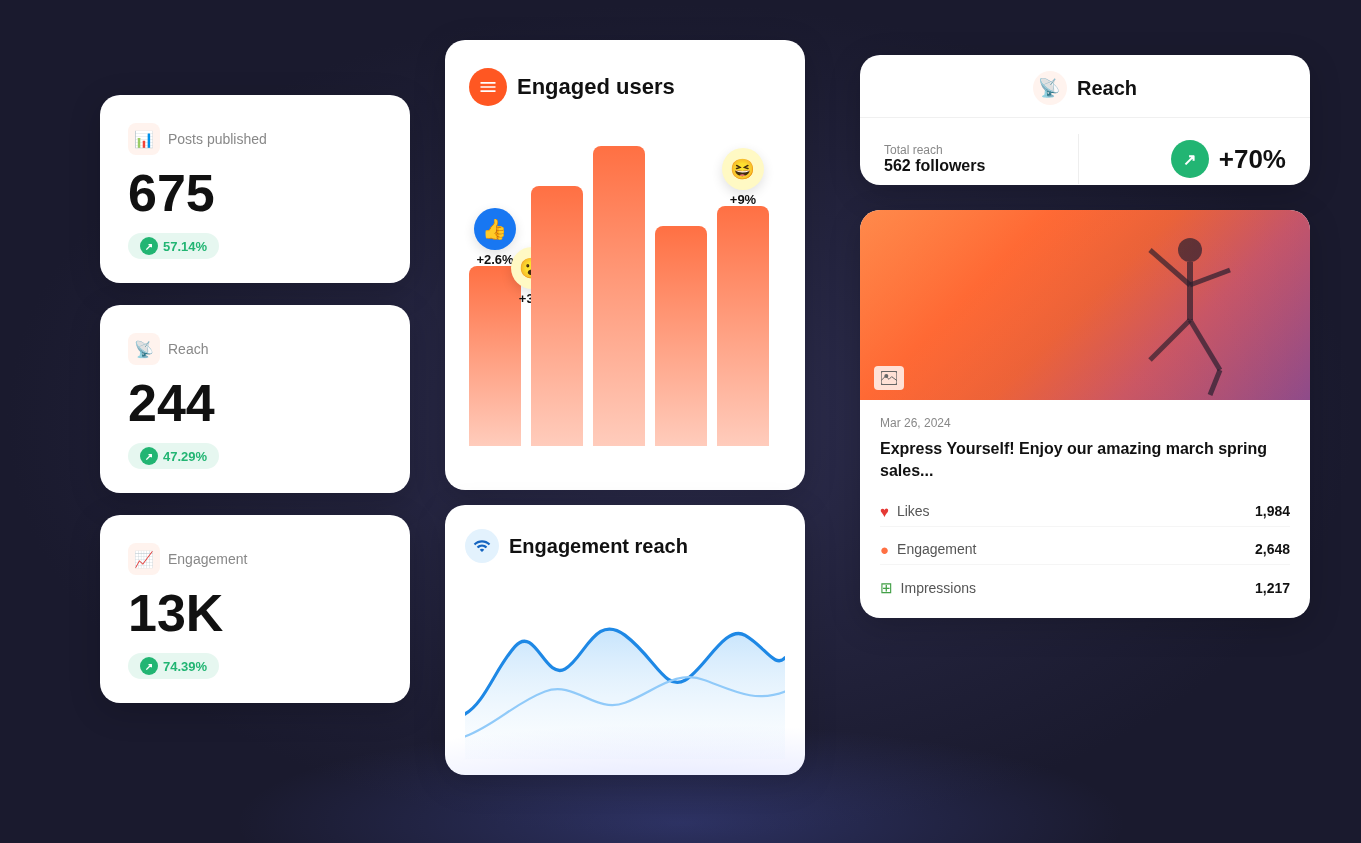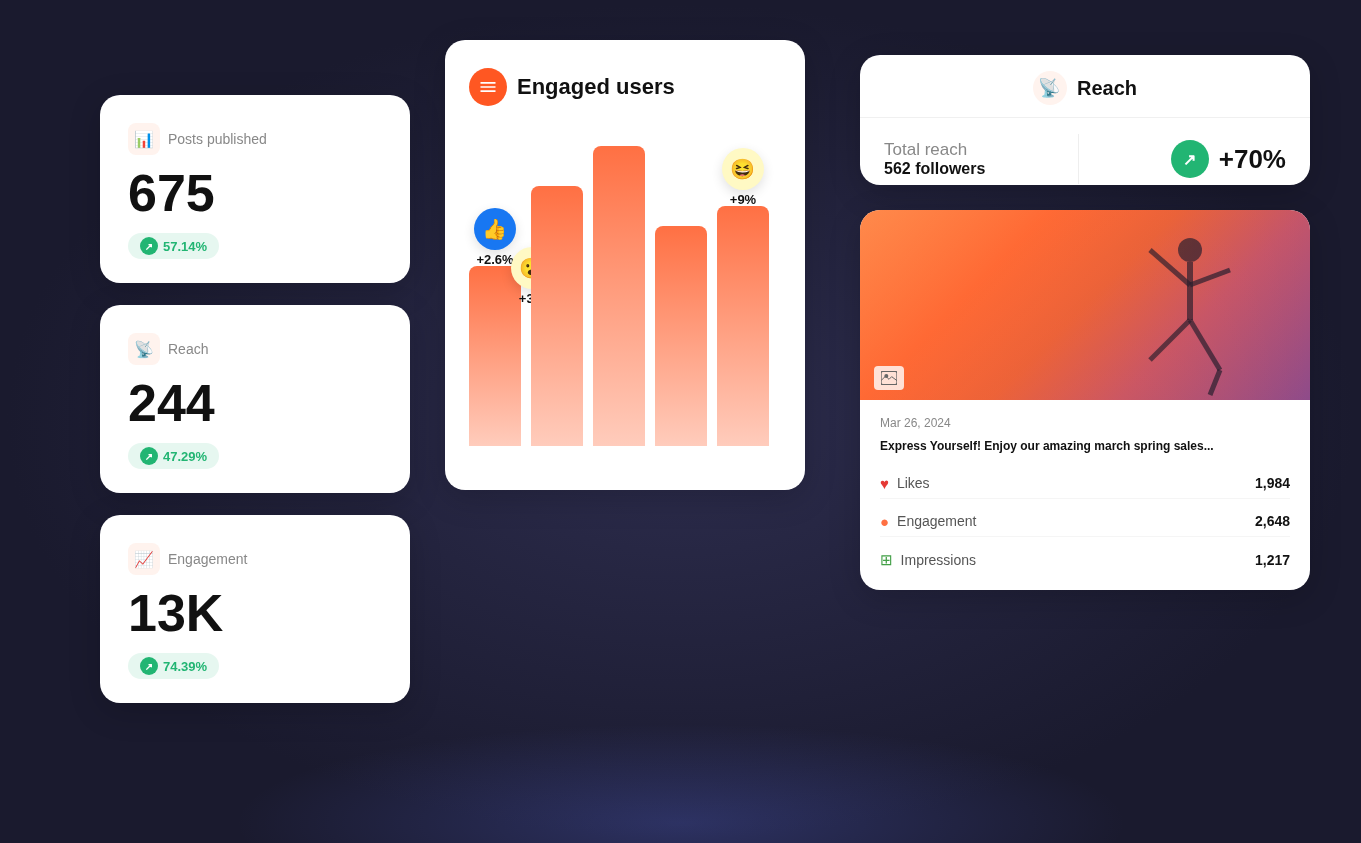--- a/index.html
+++ b/index.html
@@ -274,21 +274,21 @@
       padding: 16px 24px;
       flex: 1;
     }
 
     .reach-followers-block {
       display: flex;
       flex-direction: column;
     }
 
     .reach-followers-sub {
-      font-size: 17px;
+      font-size: 12px;
       color: #888;
     }
 
     .reach-followers-val {
       font-size: 16px;
       font-weight: 800;
       color: #111;
     }
 
     .reach-divider {
@@ -367,21 +367,21 @@
       padding: 16px 20px 15px;
     }
 
     .post-date {
       font-size: 12px;
       color: #888;
       margin-bottom: 8px;
     }
 
     .post-title {
-      font-size: 12px;
+      font-size: 16px;
       font-weight: 700;
       color: #111;
       line-height: 1.4;
       margin-bottom: 14px;
     }
 
     .post-stats {
       display: flex;
       flex-direction: column;
       gap: 8px;
@@ -509,20 +509,47 @@
         <div class="emoji-badge" style="top:-58px;">
           <div class="emoji-circle" style="background:#fff9c4; font-size:20px; width:42px; height:42px; border-radius:50%; display:flex; align-items:center; justify-content:center; box-shadow: 0 4px 12px rgba(0,0,0,0.12);">😆</div>
           <span class="emoji-pct">+9%</span>
         </div>
         <div class="bar" style="height:240px;"></div>
       </div>
 
     </div>
   </div>
 
+  <div class="card reach-card">
+    <div class="reach-header">
+      <div class="reach-icon-wrap">
+        <svg width="18" height="18" viewBox="0 0 24 24" fill="#1565c0">
+            <path d="M1 9l2 2c4.97-4.97 13.03-4.97 18 0l2-2C16.93 2.93 7.08 2.93 1 9zm8 8l3 3 3-3c-1.65-1.66-4.34-1.66-6 0zm-4-4l2 2c2.76-2.76 7.24-2.76 10 0l2-2C15.14 9.14 8.87 9.14 5 13z"></path>
+          </svg>
+      </div>
+      <span class="reach-title">Engagement reach</span>
+    </div>
+
+    
+    <svg class="line-chart-svg" viewBox="0 0 320 160" preserveAspectRatio="none">
+
+      <defs>
+        <linearGradient id="waveGrad" x1="0" y1="0" x2="0" y2="1">
+          <stop offset="0%" stop-color="#90caf9" stop-opacity="0.5"></stop>
+          <stop offset="100%" stop-color="#e3f2fd" stop-opacity="0.1"></stop>
+        </linearGradient>
+      </defs>
+
+      <path d="M0,120 C20,110 30,80 50,60 C70,40 80,90 100,80 C120,70 130,30 160,50 C190,70 200,100 220,90 C240,80 260,40 280,50 C300,60 310,80 320,70 L320,160 L0,160 Z" fill="url(#waveGrad)"></path>
+
+      <path d="M0,120 C20,110 30,80 50,60 C70,40 80,90 100,80 C120,70 130,30 160,50 C190,70 200,100 220,90 C240,80 260,40 280,50 C300,60 310,80 320,70" fill="none" stroke="#1e88e5" stroke-width="3" stroke-linecap="round"></path>
+
+      <path d="M0,140 C30,130 50,110 80,100 C110,90 130,120 160,110 C190,100 210,80 240,90 C270,100 290,110 320,100" fill="none" stroke="#90caf9" stroke-width="2" stroke-linecap="round" stroke-dasharray="none"></path>
+    </svg>
+  </div>
 
   <div class="card reach-top-card">
     <div class="reach-top-title-bar">
       <div class="reach-top-icon">📡</div>
       <span class="reach-top-label">Reach</span>
     </div>
     <div class="reach-stats-row">
       <div class="reach-followers-block">
         <span class="reach-followers-sub">Total reach</span>
         <span class="reach-followers-val">562 followers</span>

